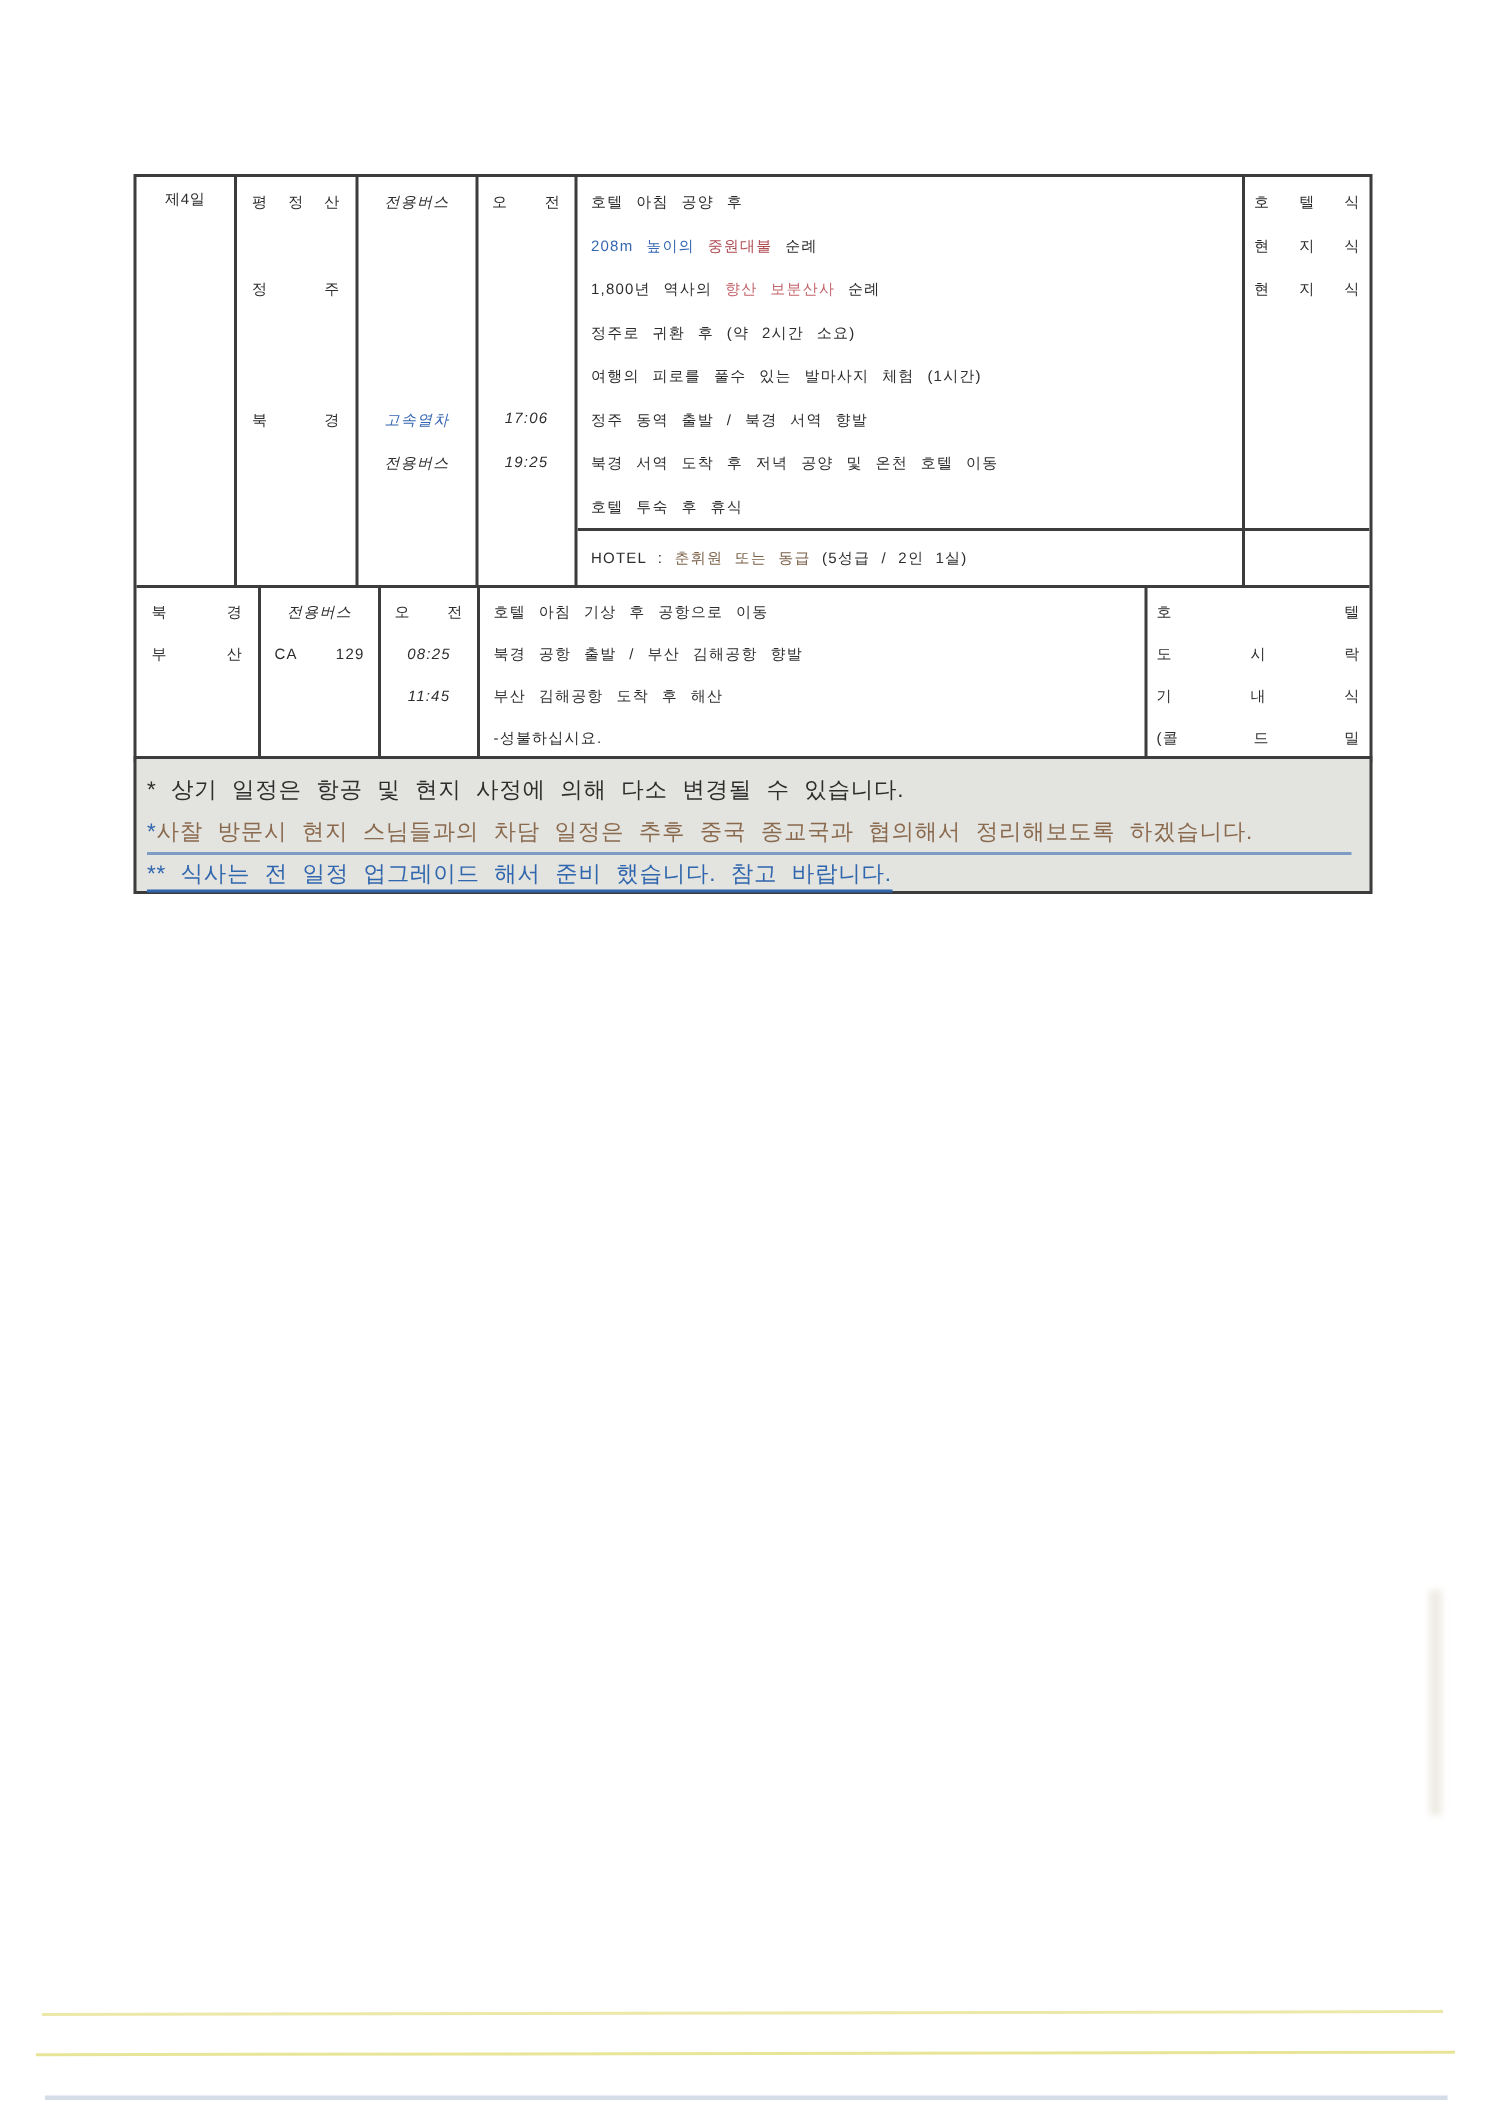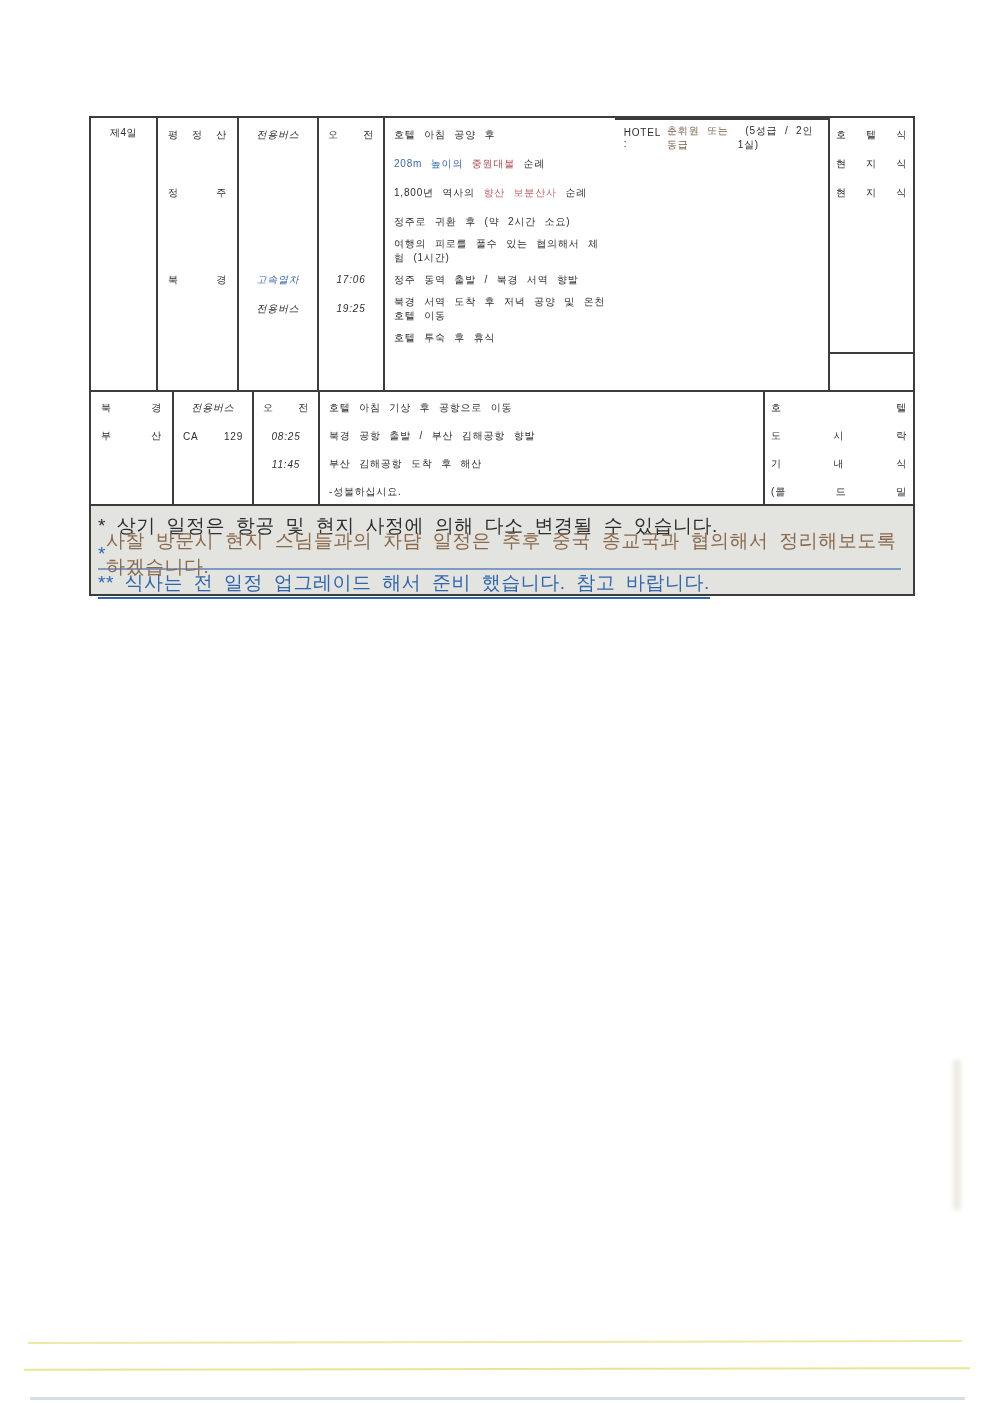--- a/index.html
+++ b/index.html
@@ -18,21 +18,21 @@
     font-size:10px;font-weight:500;letter-spacing:0.8px;
   }
   .row{display:flex;}
   .row + .row{border-top:2px solid var(--border,#3c3c3c);}
   .cell{border-left:2px solid var(--border,#3c3c3c);box-sizing:border-box;overflow:hidden;}
   .cell:first-child{border-left:none;}
   .date-col{width:65px;flex:0 0 65px;text-align:center;}
   .region-col{width:81px;flex:0 0 81px;}
   .transport-col{width:80px;flex:0 0 80px;}
   .time-col{width:66px;flex:0 0 66px;}
-  .activity-col{width:445px;flex:0 0 445px;display:flex;flex-direction:row;}
+  .activity-col{width:445px;flex:0 0 445px;display:flex;flex-direction:column;}
   .meal-col{width:75px;flex:1;display:flex;flex-direction:column;}
   .day4{height:272px;}
   .day5{height:114px;}
   .date{padding-top:8px;letter-spacing:0.5px;}
 
   .lines{padding-top:2px;}
   .line{display:flex;align-items:center;}
   .day4 .line{height:29px;}
   .day5 .line{height:28px;}
   .region-col .line{padding:0 10px;}
@@ -58,21 +58,21 @@
   .c-red2{color:var(--red2,#c2656c);}
   .c-brown{color:var(--brown,#7a6148);}
   .c-note-brown{color:var(--note-brown,#8a6a4e);}
   .c-note-blue{color:var(--note-blue,#2f66ad);}
 
   
   .notes-box{
     position:absolute;left:89px;top:504px;width:826px;height:92px;
     box-sizing:border-box;border:2px solid var(--border,#3c3c3c);
     background:var(--notes-bg,#e3e3df);
-    font-size:19px;font-weight:500;letter-spacing:0.5px;
+    font-size:15px;font-weight:500;letter-spacing:0.5px;
     padding:6px 0 0 7px;
   }
   .notes-box .line{height:28px;word-spacing:5px;}
   .u-full{border-bottom:2px solid var(--note-underline,#7d9cc4);width:calc(100% - 12px);}
   .u-text span{border-bottom:2px solid currentColor;padding-bottom:1px;}
 
   
   .artifact{position:absolute;pointer-events:none;}
   .y-line1{left:28px;top:1341px;width:934px;height:2px;background:#d9d24f;opacity:.5;transform:rotate(-0.12deg);}
   .y-line2{left:24px;top:1368px;width:946px;height:2px;background:#d5cf45;opacity:.55;transform:rotate(-0.1deg);}
@@ -155,21 +155,21 @@
             </div>
             <div class="line">
               <span>1,800년 역사의 </span>
               <span class="c-red2">향산 보분산사</span>
               <span> 순례</span>
             </div>
             <div class="line">
               <span>정주로 귀환 후 (약 2시간 소요)</span>
             </div>
             <div class="line">
-              <span>여행의 피로를 풀수 있는 협의해서 체험 (1시간)</span>
+              <span>여행의 피로를 풀수 있는 발마사지 체험 (1시간)</span>
             </div>
             <div class="line">
               <span>정주 동역 출발 / 북경 서역 향발</span>
             </div>
             <div class="line">
               <span>북경 서역 도착 후 저녁 공양 및 온천 호텔 이동</span>
             </div>
             <div class="line">
               <span>호텔 투숙 후 휴식</span>
             </div>

